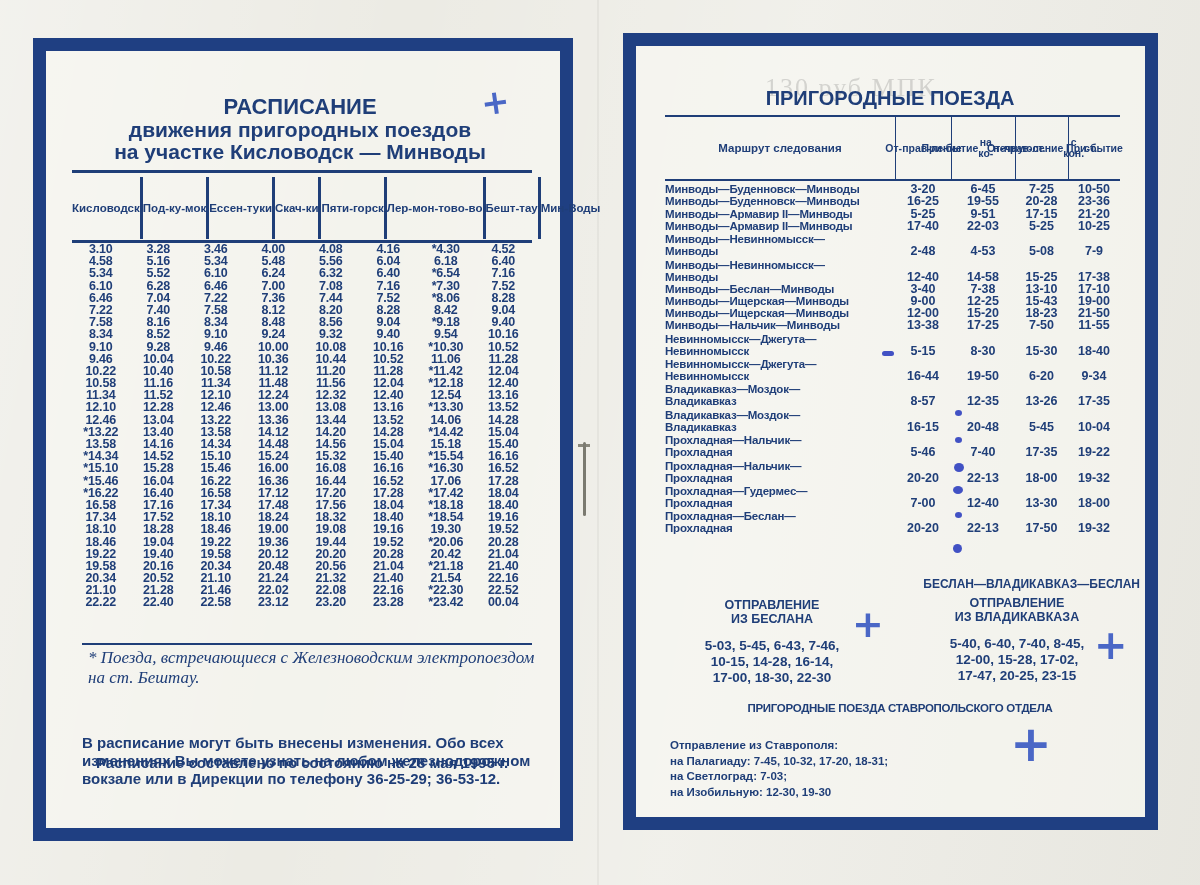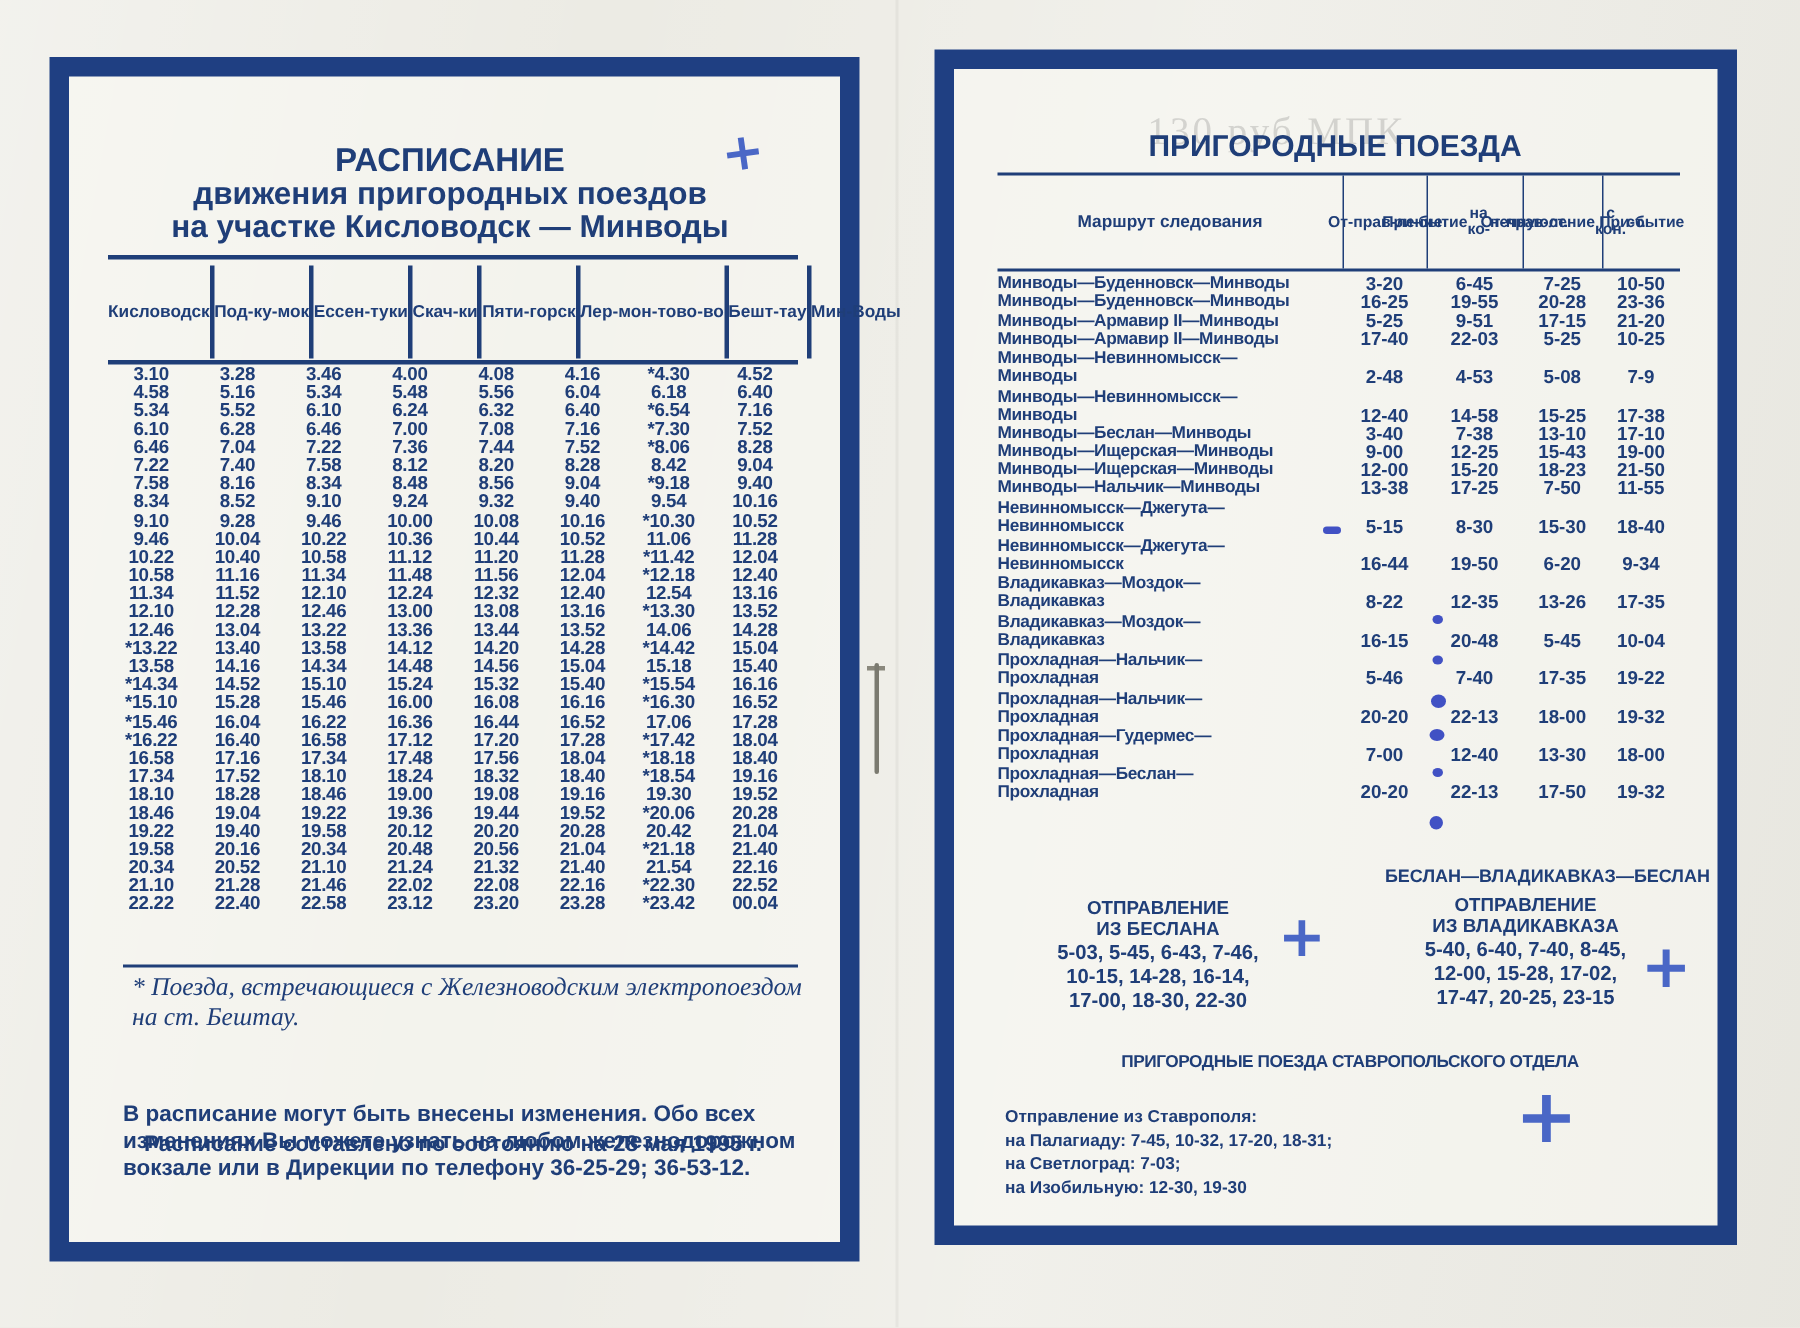--- a/index.html
+++ b/index.html
@@ -75,21 +75,21 @@
   .r-row .route { width: 230px; font-size: 11.5px; letter-spacing: -0.2px; }
   .r-row .t { text-align: center; font-size: 12.5px; }
   .r-row .t1 { width: 56px; }
   .r-row .t2 { width: 64px; }
   .r-row .t3 { width: 53px; }
   .r-row .t4 { width: 52px; }
 
   .r-beslan-title { position: absolute; left: 660px; top: 577px; width: 480px; text-align: right; font-weight: bold; font-size: 12px; }
   .r-col { position: absolute; text-align: center; font-weight: bold; }
   .r-col .hd { font-size: 12.5px; line-height: 14px; }
-  .r-col .tm { font-size: 13.5px; line-height: 16px; margin-top: 1px; }
+  .r-col .tm { font-size: 13.5px; line-height: 16px; margin-top: 12px; }
   #beslan-from { left: 667px; top: 598px; width: 210px; }
   #vlad-from { left: 917px; top: 596px; width: 200px; }
 
   .r-stav-title { position: absolute; left: 660px; top: 702px; width: 480px; text-align: center; font-weight: bold; font-size: 11.5px; letter-spacing: -0.3px; }
   .r-stav { position: absolute; left: 670px; top: 738px; width: 360px; font-weight: bold; font-size: 11.5px; line-height: 15.5px; }
 </style>
 </head>
 <body>
 
 <div class="fold"></div>
@@ -593,21 +593,21 @@
     </div>
     <div class="r-row" style="height: 25.4px;">
       <div class="route"><span>Невинномысск—Джегута—</span><br><span>Невинномысск</span></div>
       <div class="t t1">16-44</div>
       <div class="t t2">19-50</div>
       <div class="t t3">6-20</div>
       <div class="t t4">9-34</div>
     </div>
     <div class="r-row" style="height: 25.4px;">
       <div class="route"><span>Владикавказ—Моздок—</span><br><span>Владикавказ</span></div>
-      <div class="t t1">8-22</div>
+      <div class="t t1">8-57</div>
       <div class="t t2">12-35</div>
       <div class="t t3">13-26</div>
       <div class="t t4">17-35</div>
     </div>
     <div class="r-row" style="height: 25.4px;">
       <div class="route"><span>Владикавказ—Моздок—</span><br><span>Владикавказ</span></div>
       <div class="t t1">16-15</div>
       <div class="t t2">20-48</div>
       <div class="t t3">5-45</div>
       <div class="t t4">10-04</div>

